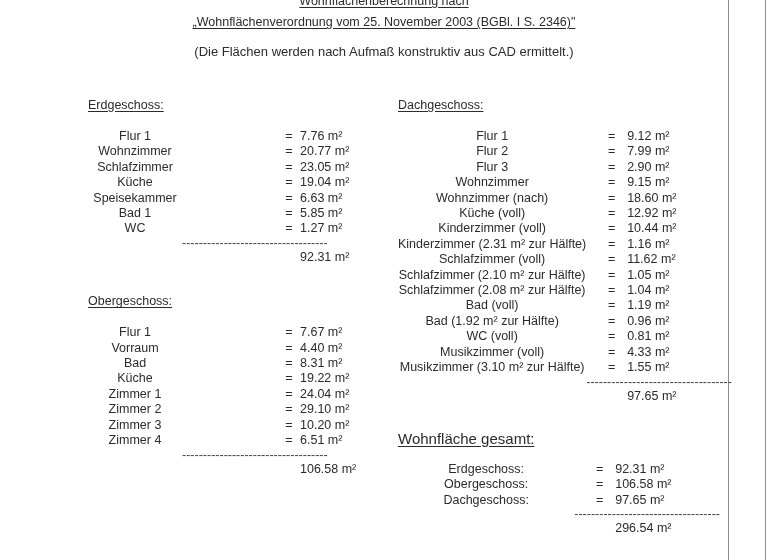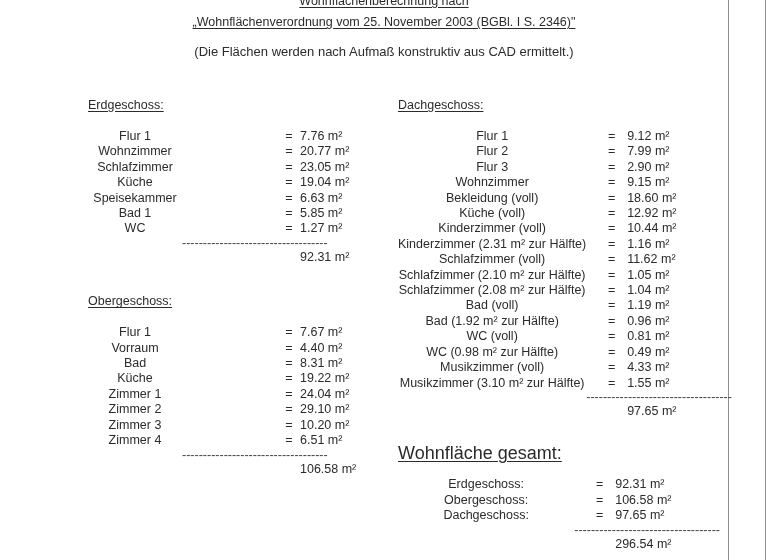--- a/index.html
+++ b/index.html
@@ -114,21 +114,21 @@
     letter-spacing: 0px;
     color: #444;
   }
   .total-row td {
     padding-top: 1px;
   }
 
   .gap-block { height: 26px; }
 
   .summary-title {
-    font-size: 18px;
+    font-size: 15px;
     line-height: 15px;
     display: inline-block;
     text-decoration: underline;
     text-underline-offset: 2px;
     margin-bottom: 16px;
   }
 </style>
 </head>
 <body>
 
@@ -286,21 +286,21 @@
             <td class="label">Flur 3</td>
             <td class="eq">=</td>
             <td class="val">2.90 m²</td>
           </tr>
           <tr>
             <td class="label">Wohnzimmer</td>
             <td class="eq">=</td>
             <td class="val">9.15 m²</td>
           </tr>
           <tr>
-            <td class="label">Bekleidung (voll)</td>
+            <td class="label">Wohnzimmer (nach)</td>
             <td class="eq">=</td>
             <td class="val">18.60 m²</td>
           </tr>
           <tr>
             <td class="label">Küche (voll)</td>
             <td class="eq">=</td>
             <td class="val">12.92 m²</td>
           </tr>
           <tr>
             <td class="label">Kinderzimmer (voll)</td>
@@ -334,25 +334,20 @@
           </tr>
           <tr>
             <td class="label">Bad (1.92 m² zur Hälfte)</td>
             <td class="eq">=</td>
             <td class="val">0.96 m²</td>
           </tr>
           <tr>
             <td class="label">WC (voll)</td>
             <td class="eq">=</td>
             <td class="val">0.81 m²</td>
-          </tr>
-          <tr>
-            <td class="label">WC (0.98 m² zur Hälfte)</td>
-            <td class="eq">=</td>
-            <td class="val">0.49 m²</td>
           </tr>
           <tr>
             <td class="label">Musikzimmer (voll)</td>
             <td class="eq">=</td>
             <td class="val">4.33 m²</td>
           </tr>
           <tr>
             <td class="label">Musikzimmer (3.10 m² zur Hälfte)</td>
             <td class="eq">=</td>
             <td class="val">1.55 m²</td>

